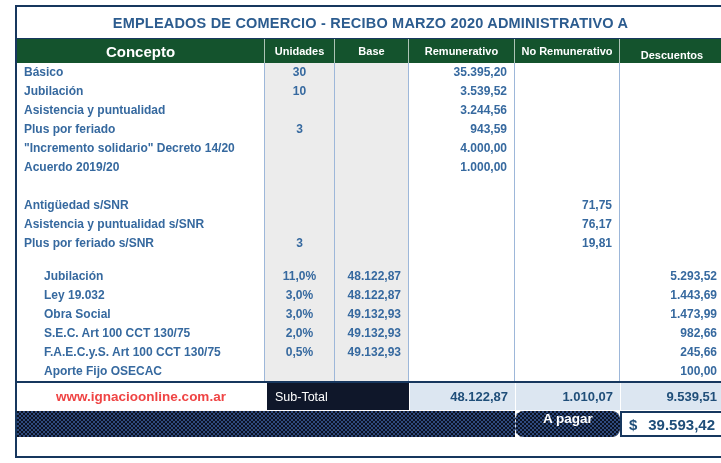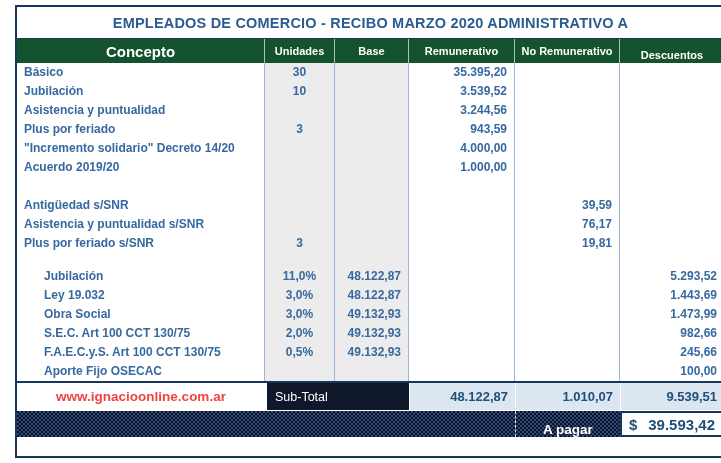--- a/index.html
+++ b/index.html
@@ -80,22 +80,22 @@
     border-top:1px solid #ffffff;
     height:27px;
     display:grid; grid-template-columns:498px 105px 104px;
   }
   .pat {
     background-image:conic-gradient(#2E4A7D 25%, #0B1222 0 50%, #2E4A7D 0 75%, #0B1222 0);
     background-size:4px 4px;
   }
   .pat.p2 {
     box-sizing:border-box; border-left:1px dashed rgba(255,255,255,.85);
-    display:flex; align-items:flex-end; justify-content:center;
-    color:#ffffff; font-weight:bold; font-size:13.5px;
+    display:flex; align-items:flex-start; justify-content:center;
+    color:#ffffff; font-weight:bold; font-size:13.5px;border-radius:8px;
   }
   .total-cell {
     box-sizing:border-box; background:#ffffff; border:2px solid #17375E;
     display:flex; align-items:center; justify-content:space-between;
     padding:0 7px; font-weight:bold; font-size:15px; color:#1F4E79;
   }
 </style>
 </head>
 <body>
 
@@ -169,21 +169,21 @@
         <div class="cell gray right"></div>
         <div class="cell right"></div>
         <div class="cell right"></div>
         <div class="cell right"></div>
       </div>
       <div class="row">
         <div class="cell c-concepto">Antigüedad s/SNR</div>
         <div class="cell gray center"></div>
         <div class="cell gray right"></div>
         <div class="cell right"></div>
-        <div class="cell right">39,59</div>
+        <div class="cell right">71,75</div>
         <div class="cell right"></div>
       </div>
       <div class="row">
         <div class="cell c-concepto">Asistencia y puntualidad s/SNR</div>
         <div class="cell gray center"></div>
         <div class="cell gray right"></div>
         <div class="cell right"></div>
         <div class="cell right">76,17</div>
         <div class="cell right"></div>
       </div>

